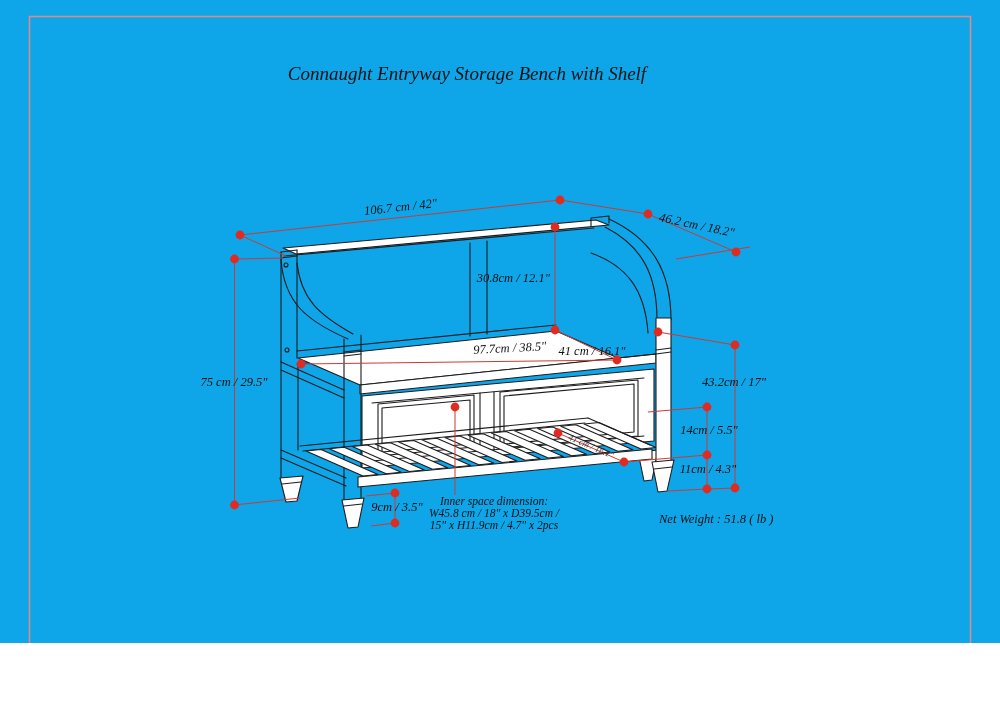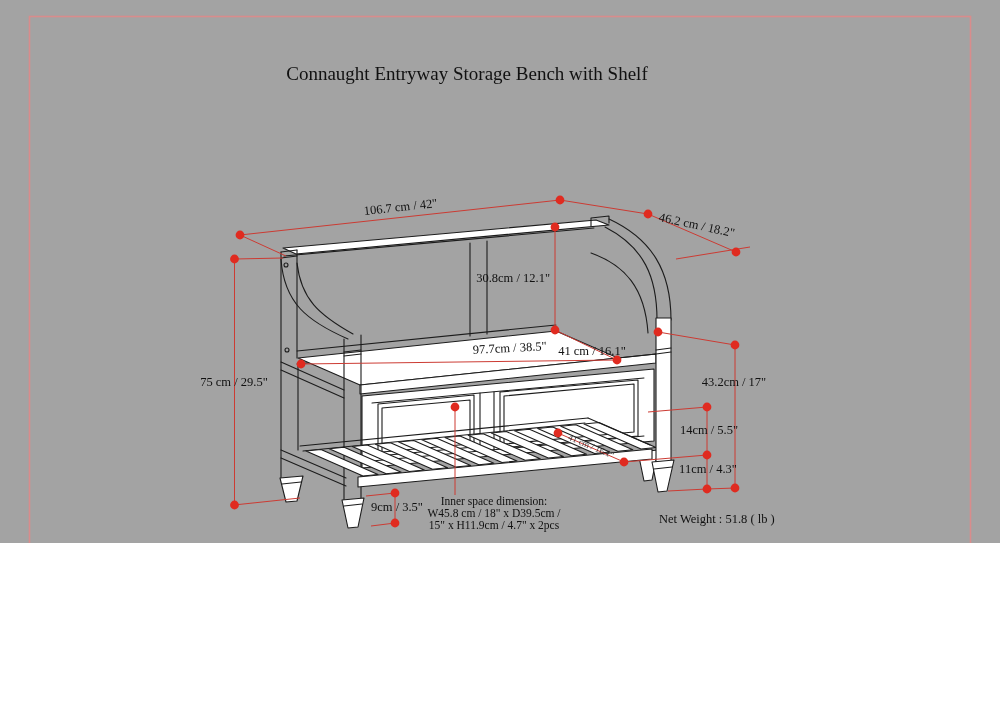--- a/index.html
+++ b/index.html
@@ -1,17 +1,17 @@
 <!DOCTYPE html>
 <html><head>
 <meta charset="utf-8">
 <style>
   html,body{margin:0;padding:0;background:#fff;}
-  #stage{position:relative;width:1000px;height:543px;background:#a3a3a3;overflow:hidden;
-         font-family:"Liberation Serif", serif;}
+  #stage{position:relative;width:1000px;height:643px;background:#0ea5e9;overflow:hidden;
+         font-family:"Liberation Serif", serif;font-style:italic;}
   svg{position:absolute;left:0;top:0;}
   .title{font-family:"Liberation Serif", serif;font-size:19px;fill:#111;}
   .label{font-family:"Liberation Serif", serif;font-size:12.5px;fill:#111;}
   .small{font-family:"Liberation Serif", serif;font-size:11.5px;fill:#111;}
   .shelf-label{font-family:"Liberation Serif", serif;font-size:9px;fill:#222;opacity:.85;}
 </style>
 </head>
 <body>
 
 <div id="stage">

